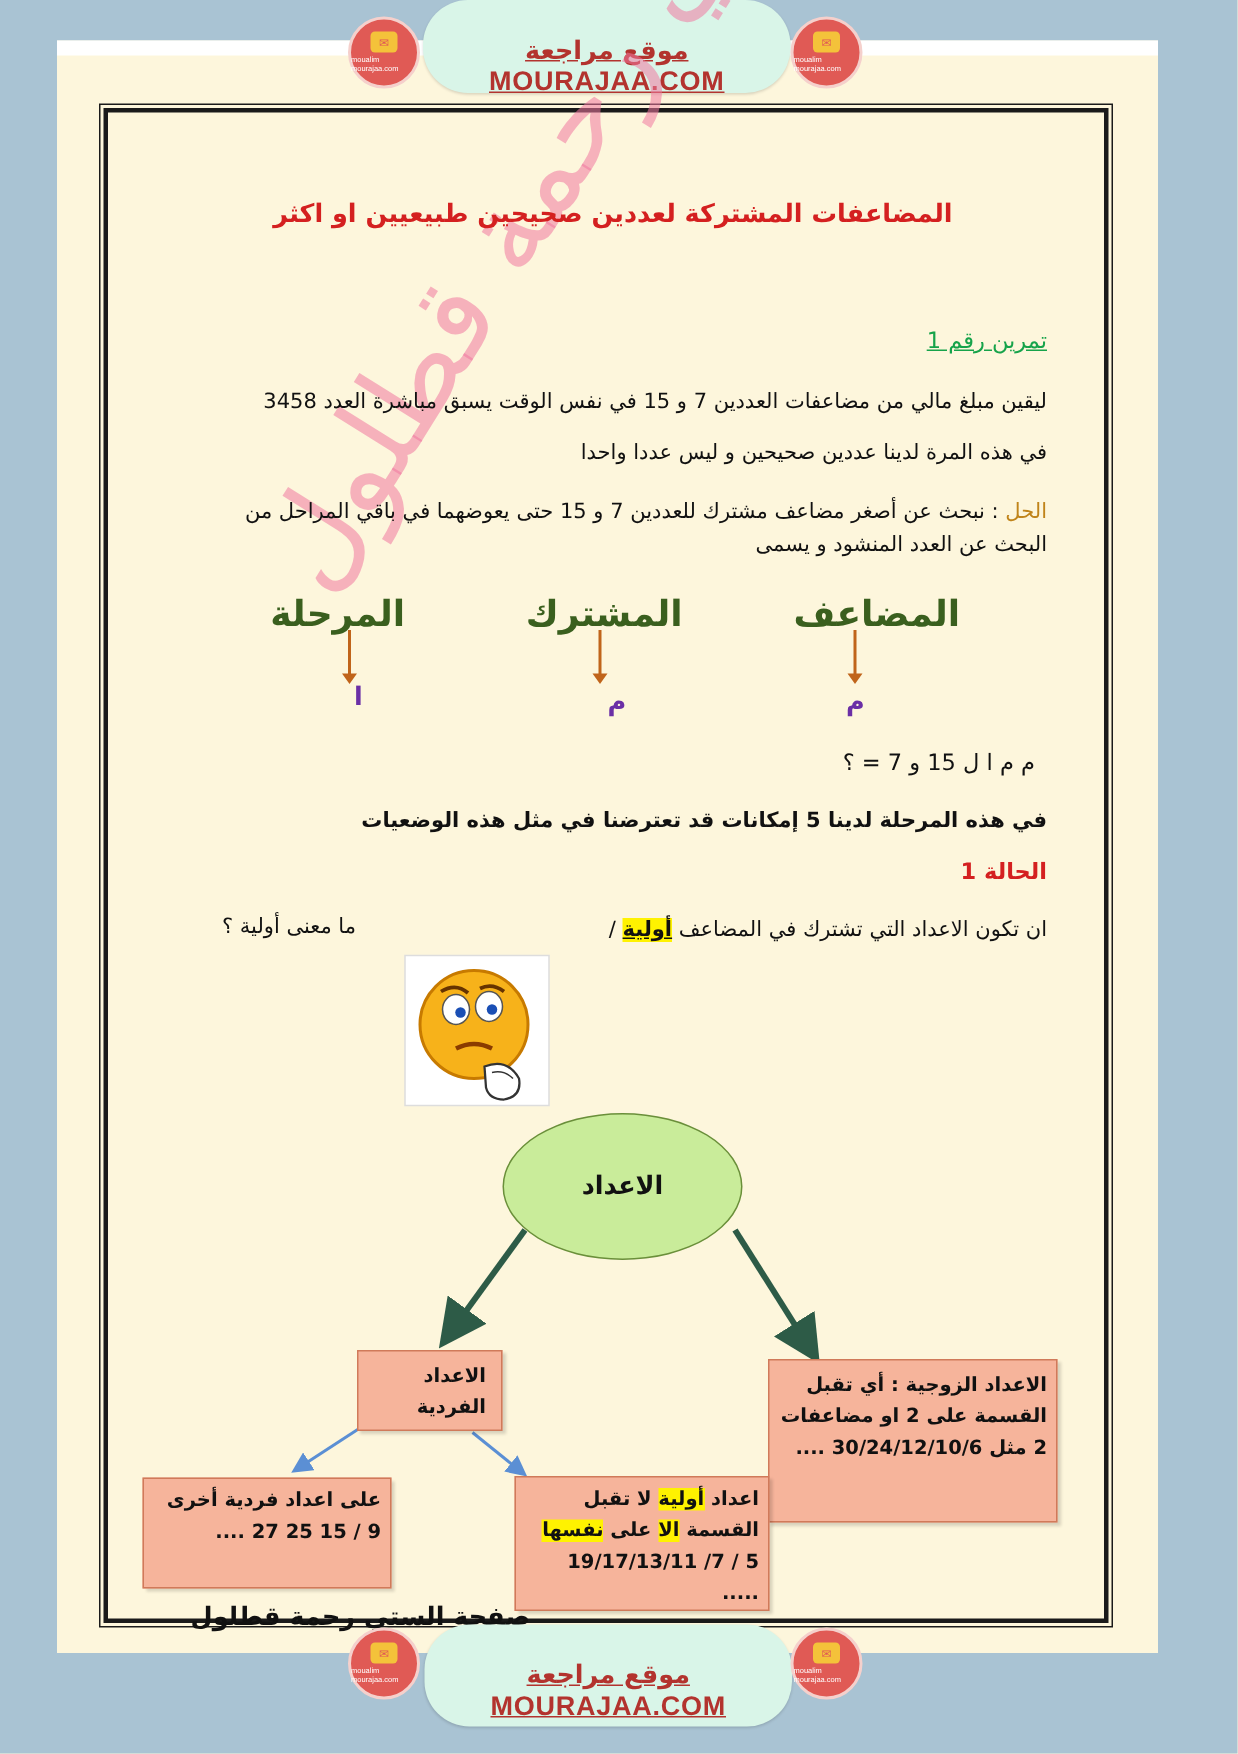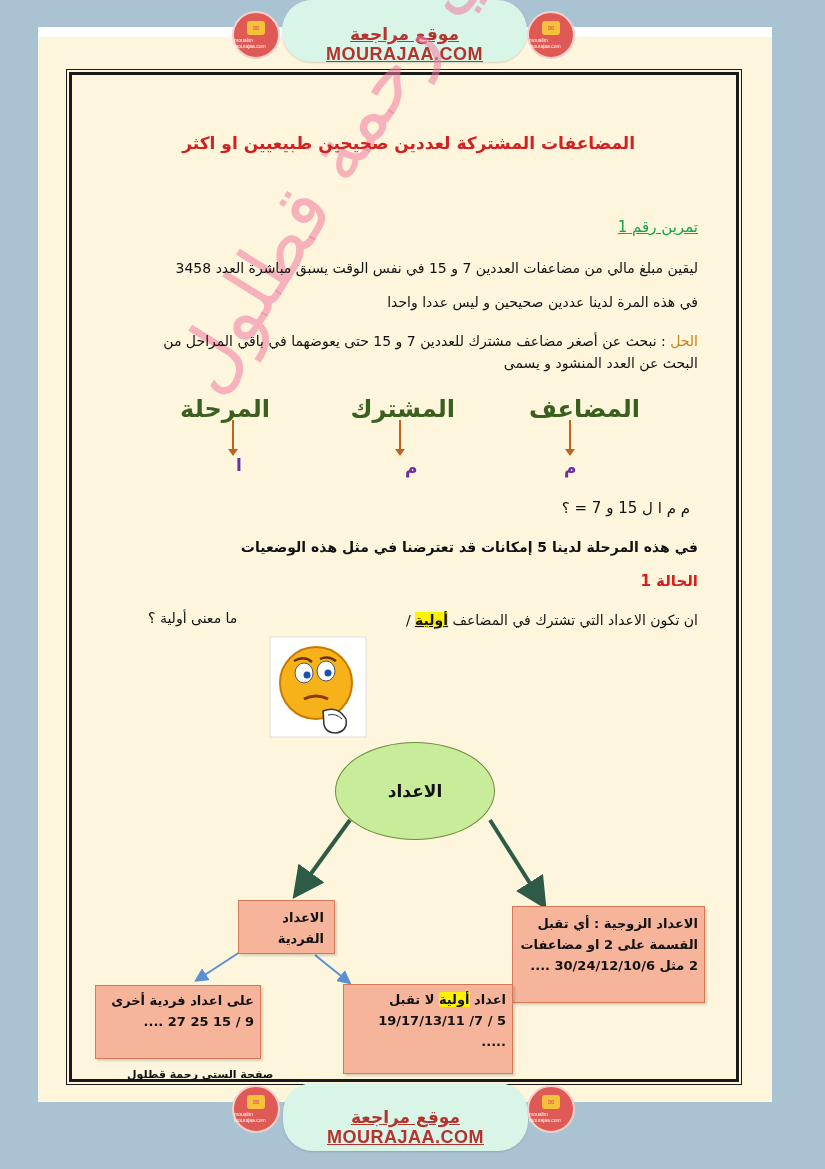--- a/index.html
+++ b/index.html
@@ -146,28 +146,28 @@
   .box {
     position: absolute;
     background: #f6b49b;
     border: 1px solid #d07a5a;
     direction: rtl;
     font-size: 13px; font-weight: bold; color: #111;
     line-height: 21px;
     padding: 4px 6px;
     box-shadow: 2px 2px 2px rgba(0,0,0,0.15);
   }
-  .box-even { left: 512px; top: 906px; width: 193px; height: 97px; padding-top: 6px; }
+  .box-even { left: 512px; top: 906px; width: 193px; height: 109px; padding-top: 6px; }
   .box-odd { left: 238px; top: 900px; width: 97px; height: 54px; padding: 6px 10px; text-align: right; }
   .box-prime { left: 343px; top: 984px; width: 170px; height: 90px; }
   .box-oddnp { left: 95px; top: 985px; width: 166px; height: 74px; }
   .hl-y { background: #fff200; }
   .credit {
     position: absolute; left: 127px; top: 1068px;
-    font-size: 11px; font-weight: bold; color: #111; direction: rtl;
+    font-size: 17px; font-weight: bold; color: #111; direction: rtl;
   }
 </style>
 </head>
 <body>
 
 <div class="page"></div>
 <div class="white-band"></div>
 <div class="frame"></div>
 
 <div class="logo tl">
@@ -251,20 +251,21 @@
   <div>2 مثل 30/24/12/10/6 ....</div>
 </div>
 
 <div class="box box-odd">
   <div>الاعداد</div>
   <div>الفردية</div>
 </div>
 
 <div class="box box-prime">
   <div><span>اعداد </span><span class="hl-y">أولية</span><span> لا تقبل</span></div>
+  <div><span>القسمة </span><span class="hl-y">الا</span><span> على </span><span class="hl-y">نفسها</span></div>
   <div>5 / 7/ 19/17/13/11</div>
   <div>.....</div>
 </div>
 
 <div class="box box-oddnp">
   <div>على اعداد فردية أخرى</div>
   <div>9 / 15 25 27 ....</div>
 </div>
 
 <div class="credit">صفحة الستي رحمة قطلول</div>

